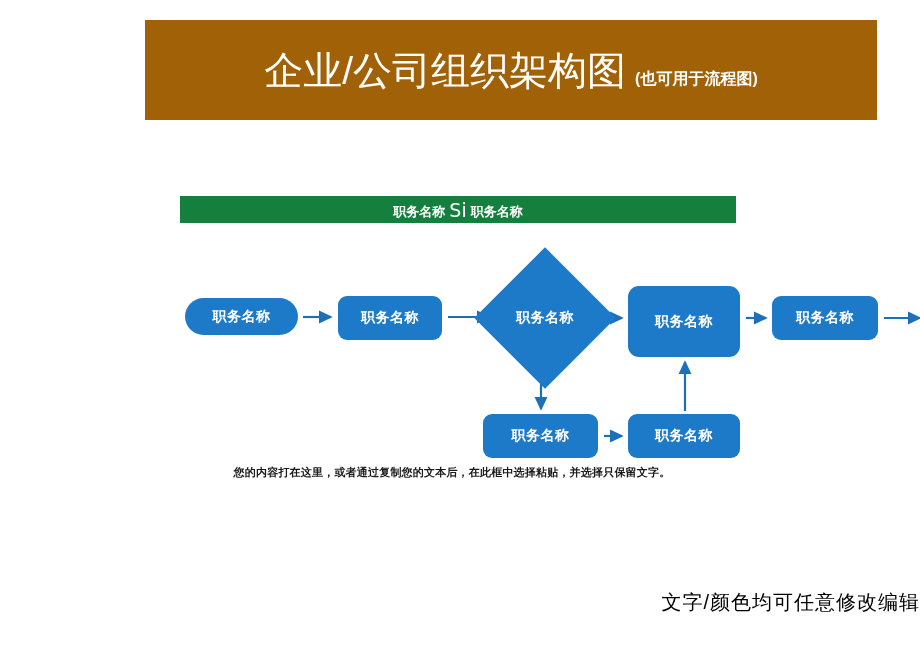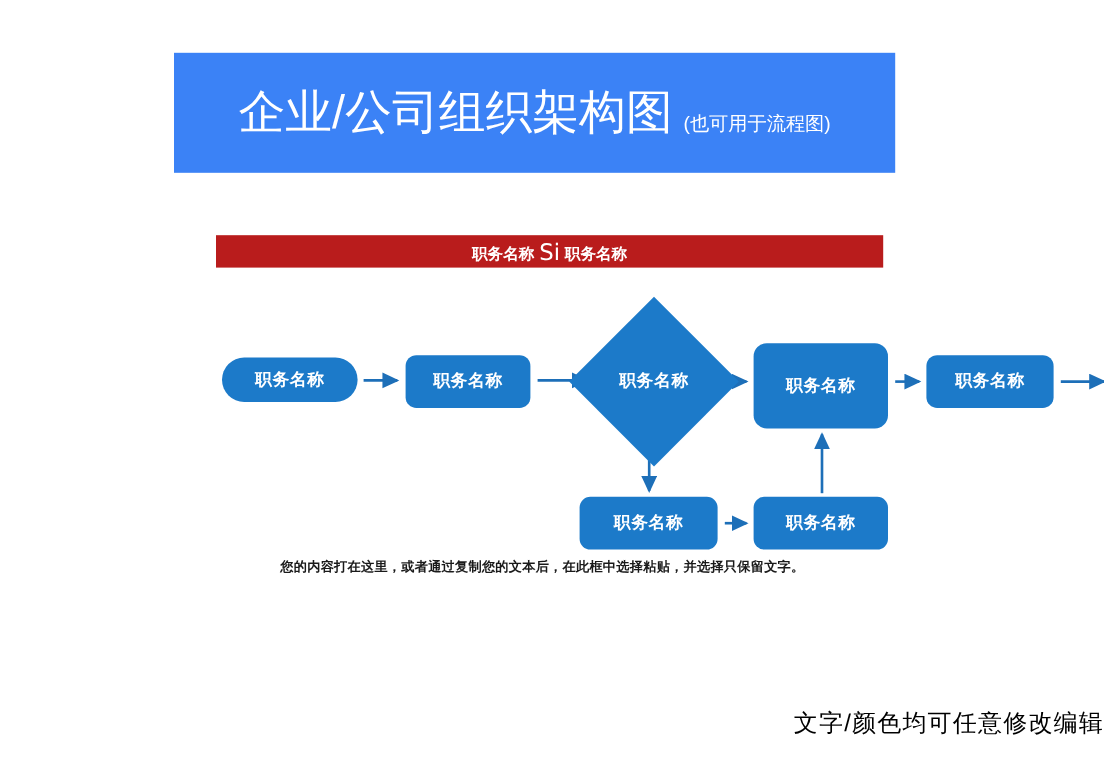--- a/index.html
+++ b/index.html
@@ -13,24 +13,24 @@
     position: relative;
     overflow: hidden;
     font-family: "Liberation Sans", "DejaVu Sans", sans-serif;
     background: #ffffff;
   }
 
   
   #title-banner {
     position: absolute;
     left: 145px;
-    top: 44px;
-    width: 601px;
+    top: 20px;
+    width: 732px;
     height: 100px;
-    background: #3b82f6;
+    background: #a16207;
     box-sizing: border-box;
   }
   #title-banner-inner {
     position: absolute;
     left: 0;
     top: 0;
     width: 100%;
     height: 100%;
     display: flex;
     align-items: center;
@@ -40,35 +40,35 @@
     color: #ffffff;
     font-size: 39px;
     font-weight: 400;
     letter-spacing: 0px;
     line-height: 1;
     white-space: nowrap;
   }
   #title-sub {
     color: #ffffff;
     font-size: 16px;
-    font-weight: normal;
+    font-weight: bold;
     margin-left: 9px;
     position: relative;
     top: 9px;
     white-space: nowrap;
   }
 
   
   #section-bar {
     position: absolute;
     left: 180px;
     top: 196px;
     width: 556px;
     height: 27px;
-    background: #b91c1c;
+    background: #15803d;
     display: flex;
     align-items: center;
     justify-content: center;
   }
   #section-bar-text {
     color: #ffffff;
     font-size: 13px;
     font-weight: bold;
     white-space: nowrap;
   }

